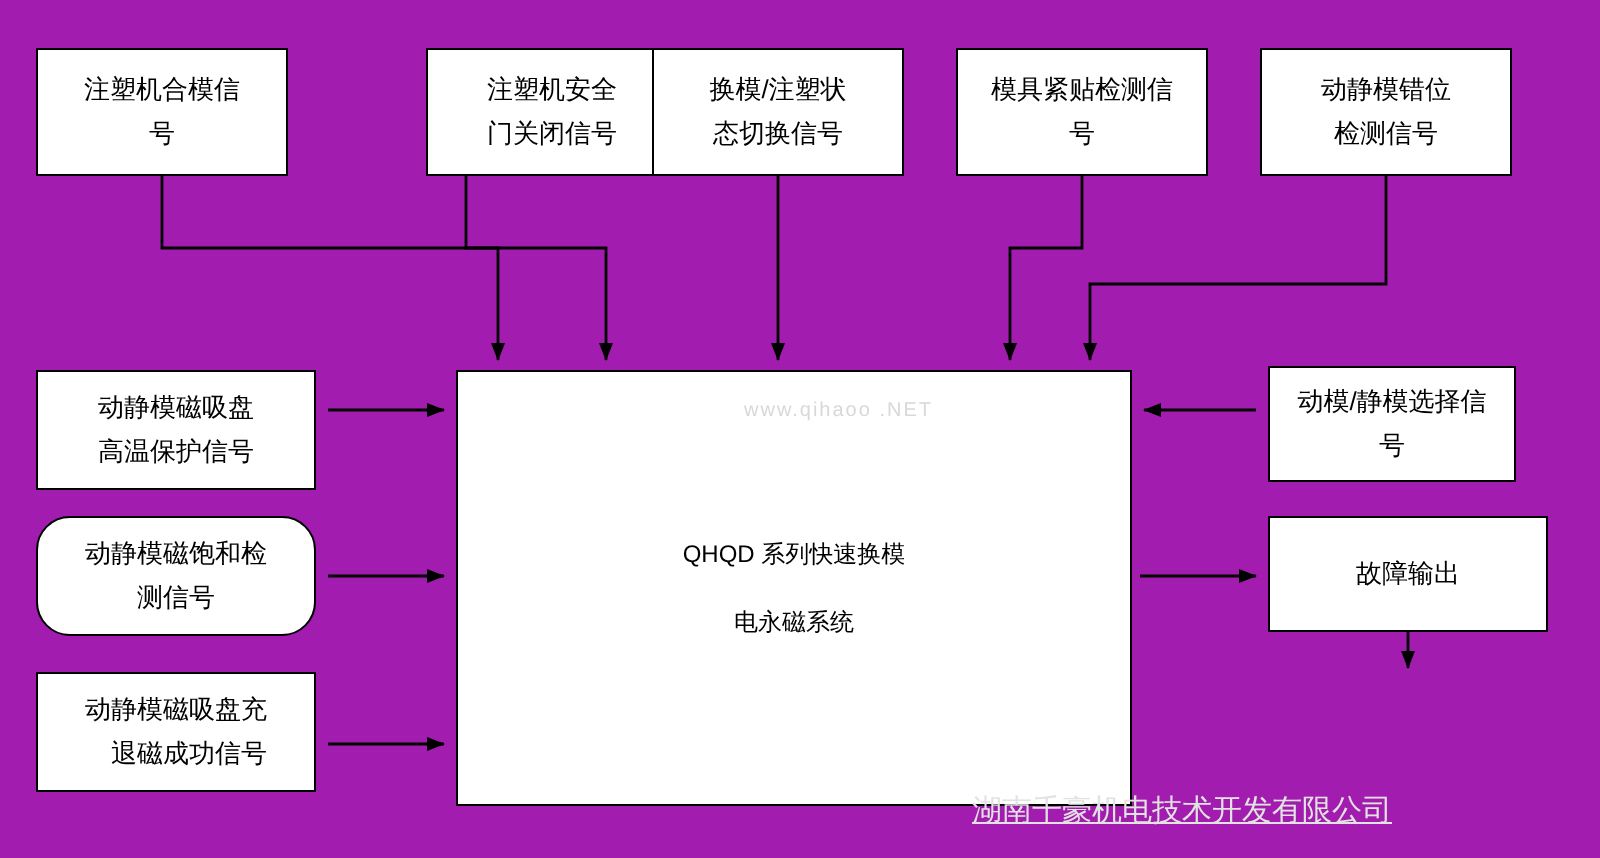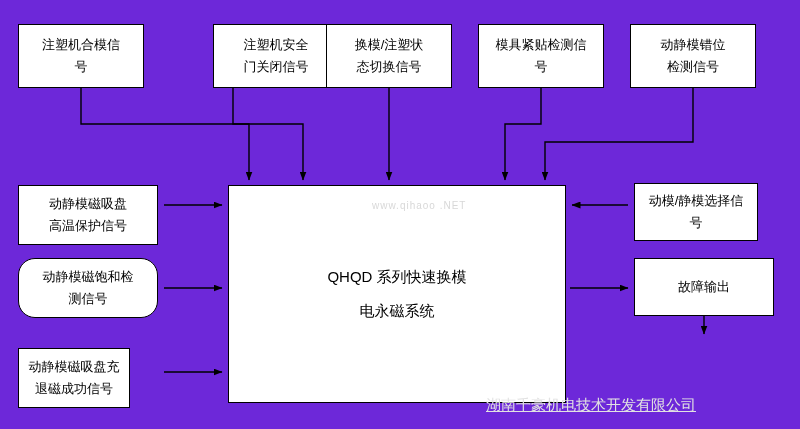--- a/index.html
+++ b/index.html
@@ -4,41 +4,41 @@
 <style>
   html, body {
     margin: 0;
     padding: 0;
     background: #ffffff;
   }
   #canvas {
     position: relative;
     width: 800px;
     height: 429px;
-    background: #6d28d9;
+    background: #a21caf;
     font-family: "Liberation Sans", sans-serif;
     overflow: hidden;
   }
   .box {
     position: absolute;
     border: 1px solid #000000;
     background: #ffffff;
     box-sizing: border-box;
     display: flex;
     align-items: center;
     justify-content: center;
     text-align: center;
     color: #000000;
     font-size: 13px;
     line-height: 22px;
     padding: 2px 6px;
     white-space: pre-line;
   }
   .center-box {
-    font-size: 15px;
+    font-size: 12px;
     line-height: 34px;
   }
   svg.arrows {
     position: absolute;
     left: 0;
     top: 0;
     width: 800px;
     height: 429px;
     pointer-events: none;
   }
@@ -69,21 +69,21 @@
 态切换信号</div>
   <div class="box" style="left:478px; top:24px; width:126px; height:64px;">模具紧贴检测信
 号</div>
   <div class="box" style="left:630px; top:24px; width:126px; height:64px;">动静模错位
 检测信号</div>
 
   <div class="box" style="left:18px; top:185px; width:140px; height:60px;">动静模磁吸盘
 高温保护信号</div>
   <div class="box" style="left:18px; top:258px; width:140px; height:60px;border-radius:17px;">动静模磁饱和检
 测信号</div>
-  <div class="box" style="left:18px; top:348px; width:112px; height:60px;">动静模磁吸盘充
+  <div class="box" style="left:18px; top:336px; width:140px; height:60px;text-align:right;">动静模磁吸盘充
 退磁成功信号</div>
 
   <div class="box" style="left:634px; top:183px; width:124px; height:58px;">动模/静模选择信
 号</div>
   <div class="box" style="left:634px; top:258px; width:140px; height:58px;">故障输出</div>
 
   <div class="box center-box" style="left:228px; top:185px; width:338px; height:218px;">QHQD 系列快速换模
 电永磁系统</div>
 
   <div class="wm" style="left:340px; top:200px;margin-left:32px;">www.qihaoo .NET</div>

